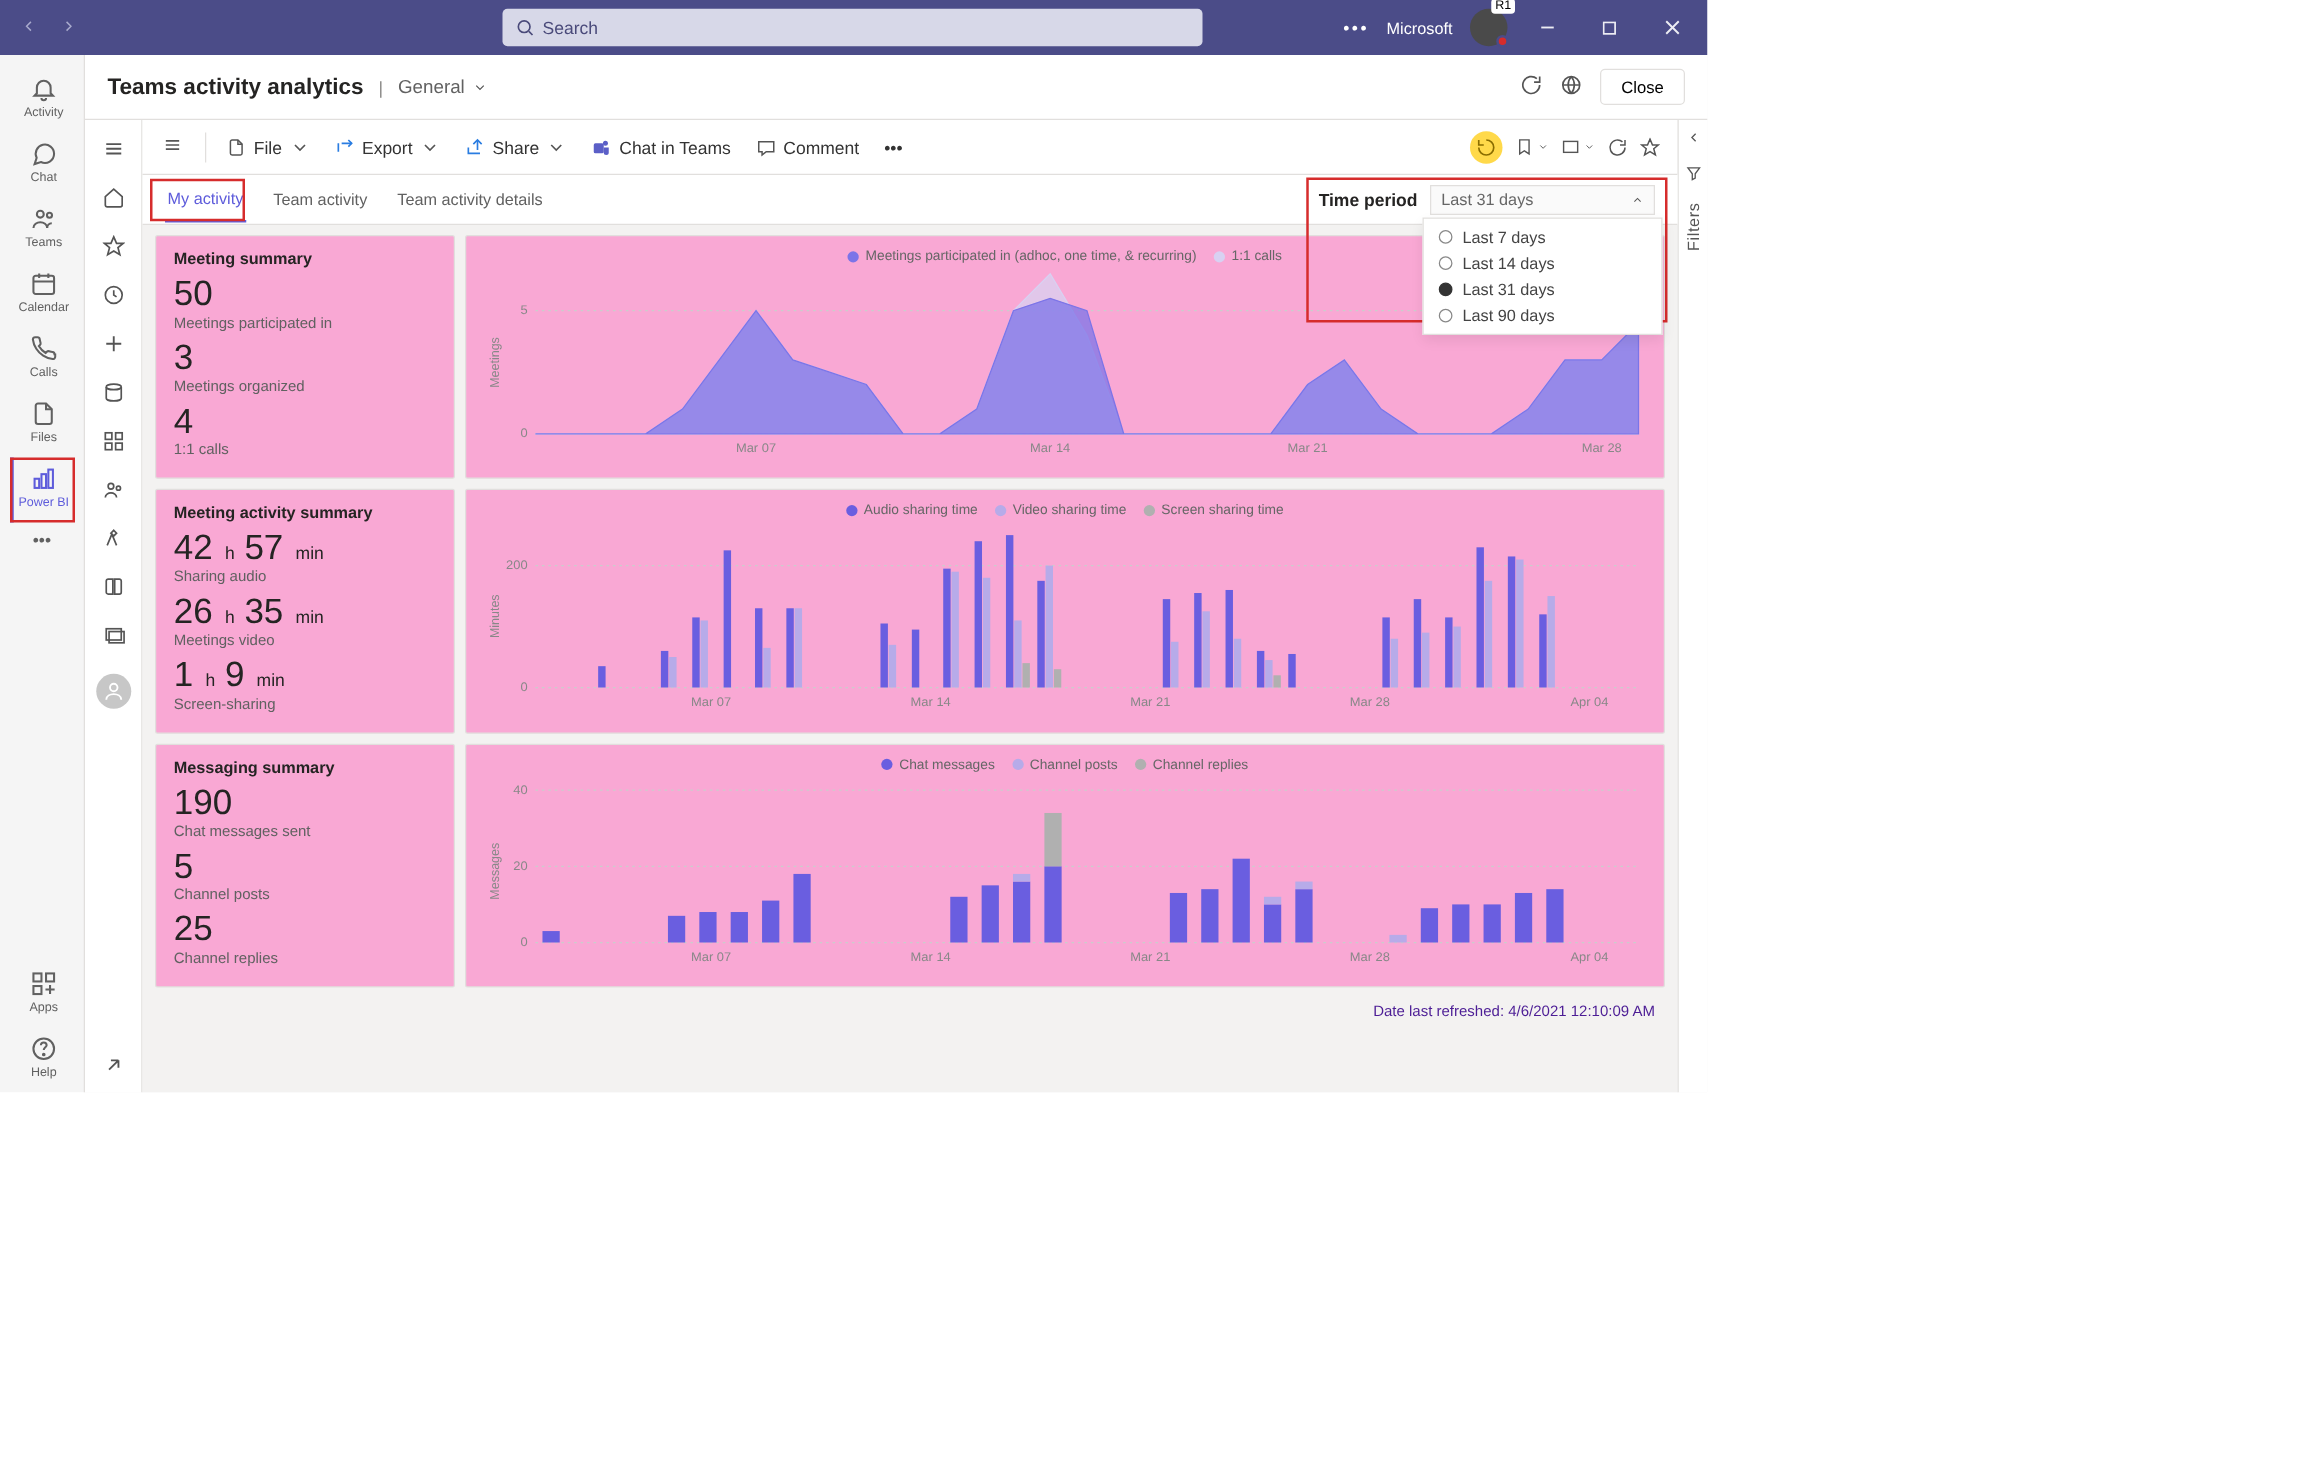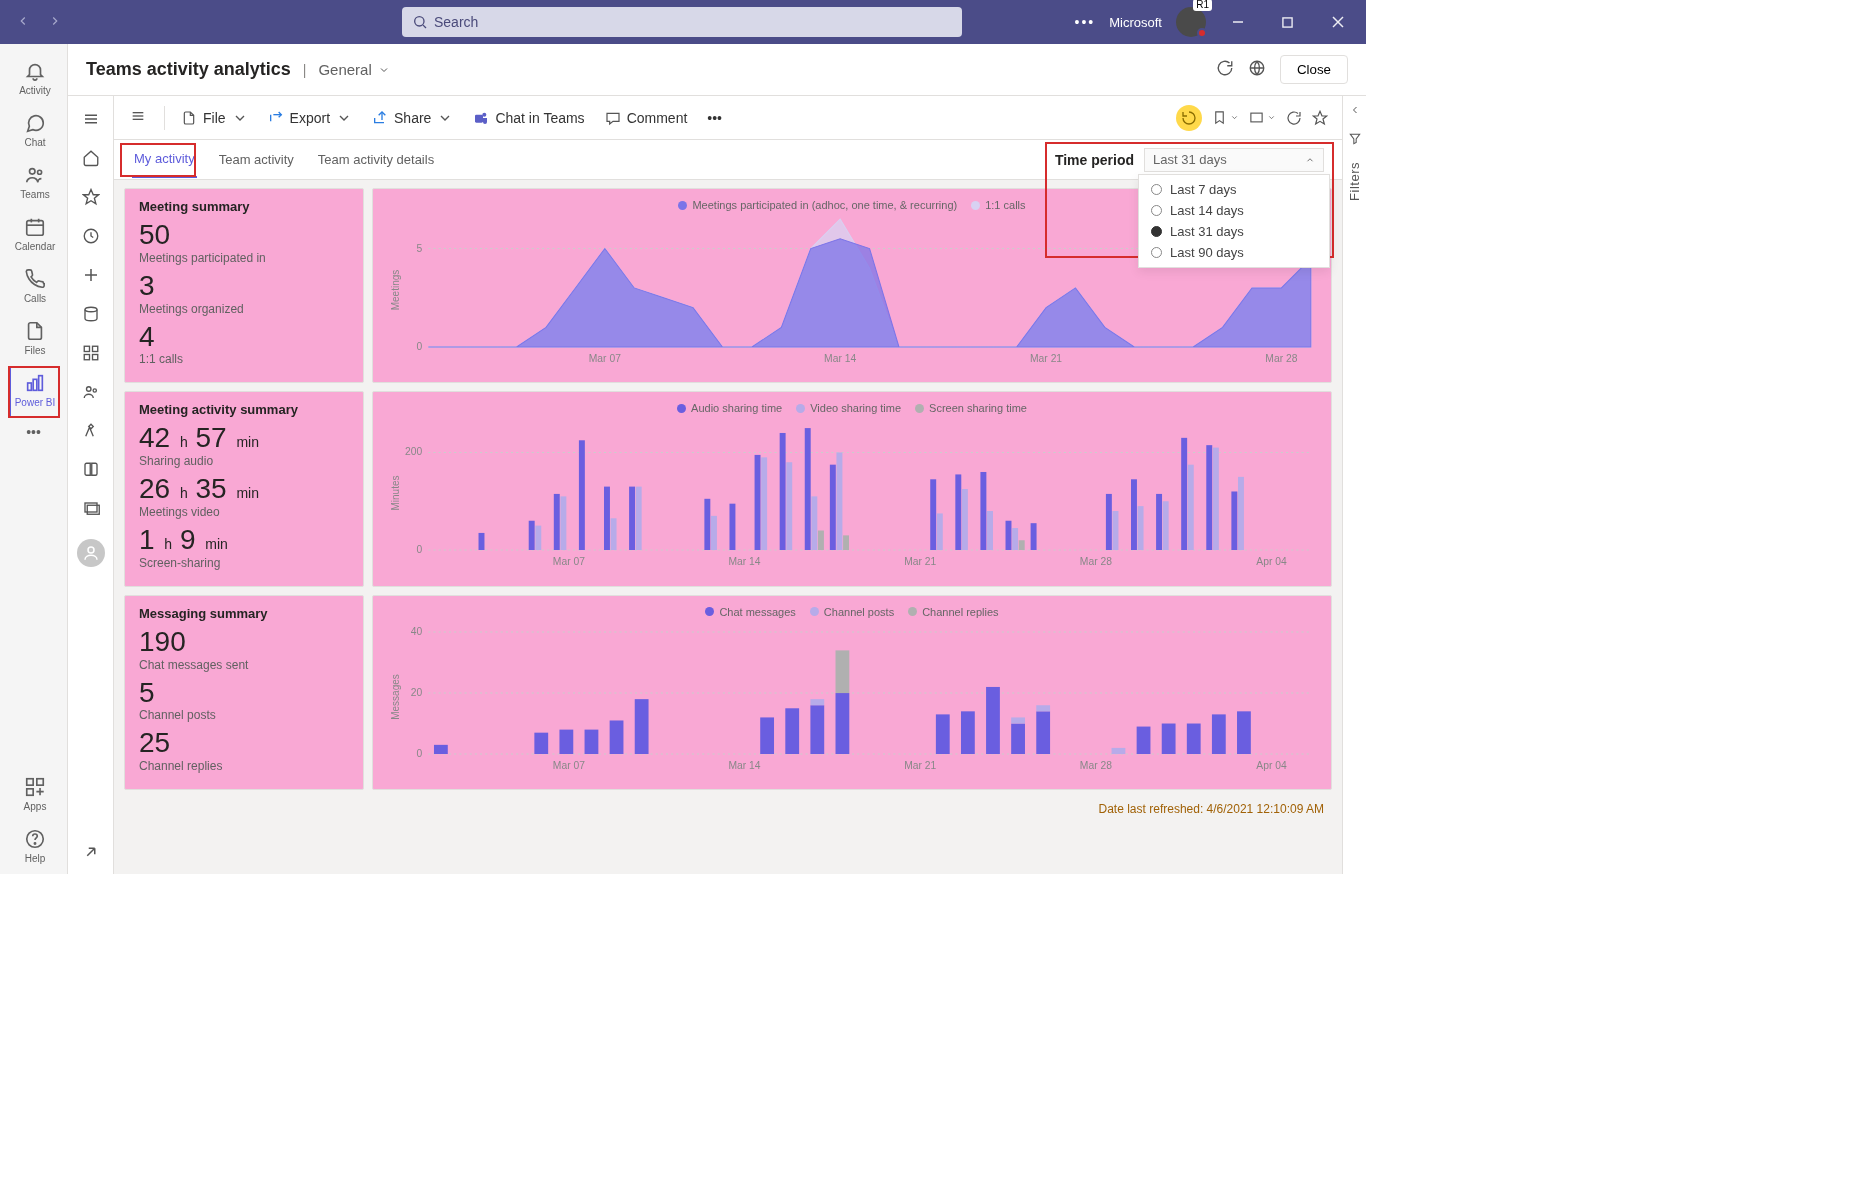--- a/index.html
+++ b/index.html
@@ -99,21 +99,21 @@
   .metric .big{font-size:28px;line-height:1.1;margin-top:4px;}
   .metric .big .unit{font-size:14px;font-weight:400;margin-left:2px;}
   .metric .lbl{font-size:12px;color:var(--text2);margin-bottom:6px;}
   .chart{display:flex;flex-direction:column;}
   .legend{display:flex;gap:14px;justify-content:center;font-size:11px;color:#666;margin-bottom:4px;}
   .legend .item{display:flex;align-items:center;gap:5px;}
   .legend .sw{width:9px;height:9px;border-radius:50%;display:inline-block;}
   .axis-y{font-size:10px;fill:#888;}
   .axis-x{font-size:10px;fill:#888;}
   .ylab{font-size:10px;fill:#888;}
-  .refreshed{text-align:right;color:#a16207;font-size:12px;padding:4px 8px 2px;}
+  .refreshed{text-align:right;color:#4c1d95;font-size:12px;padding:4px 8px 2px;}
 
 </style>
 </head>
 <body>
 
 <div class="titlebar">
   <div class="navarrows">
     <span><svg width="14" height="14" viewBox="0 0 24 24" fill="none" stroke="#d0d2ea" stroke-width="2">
           <polyline points="15 18 9 12 15 6"></polyline>
         </svg></span>

